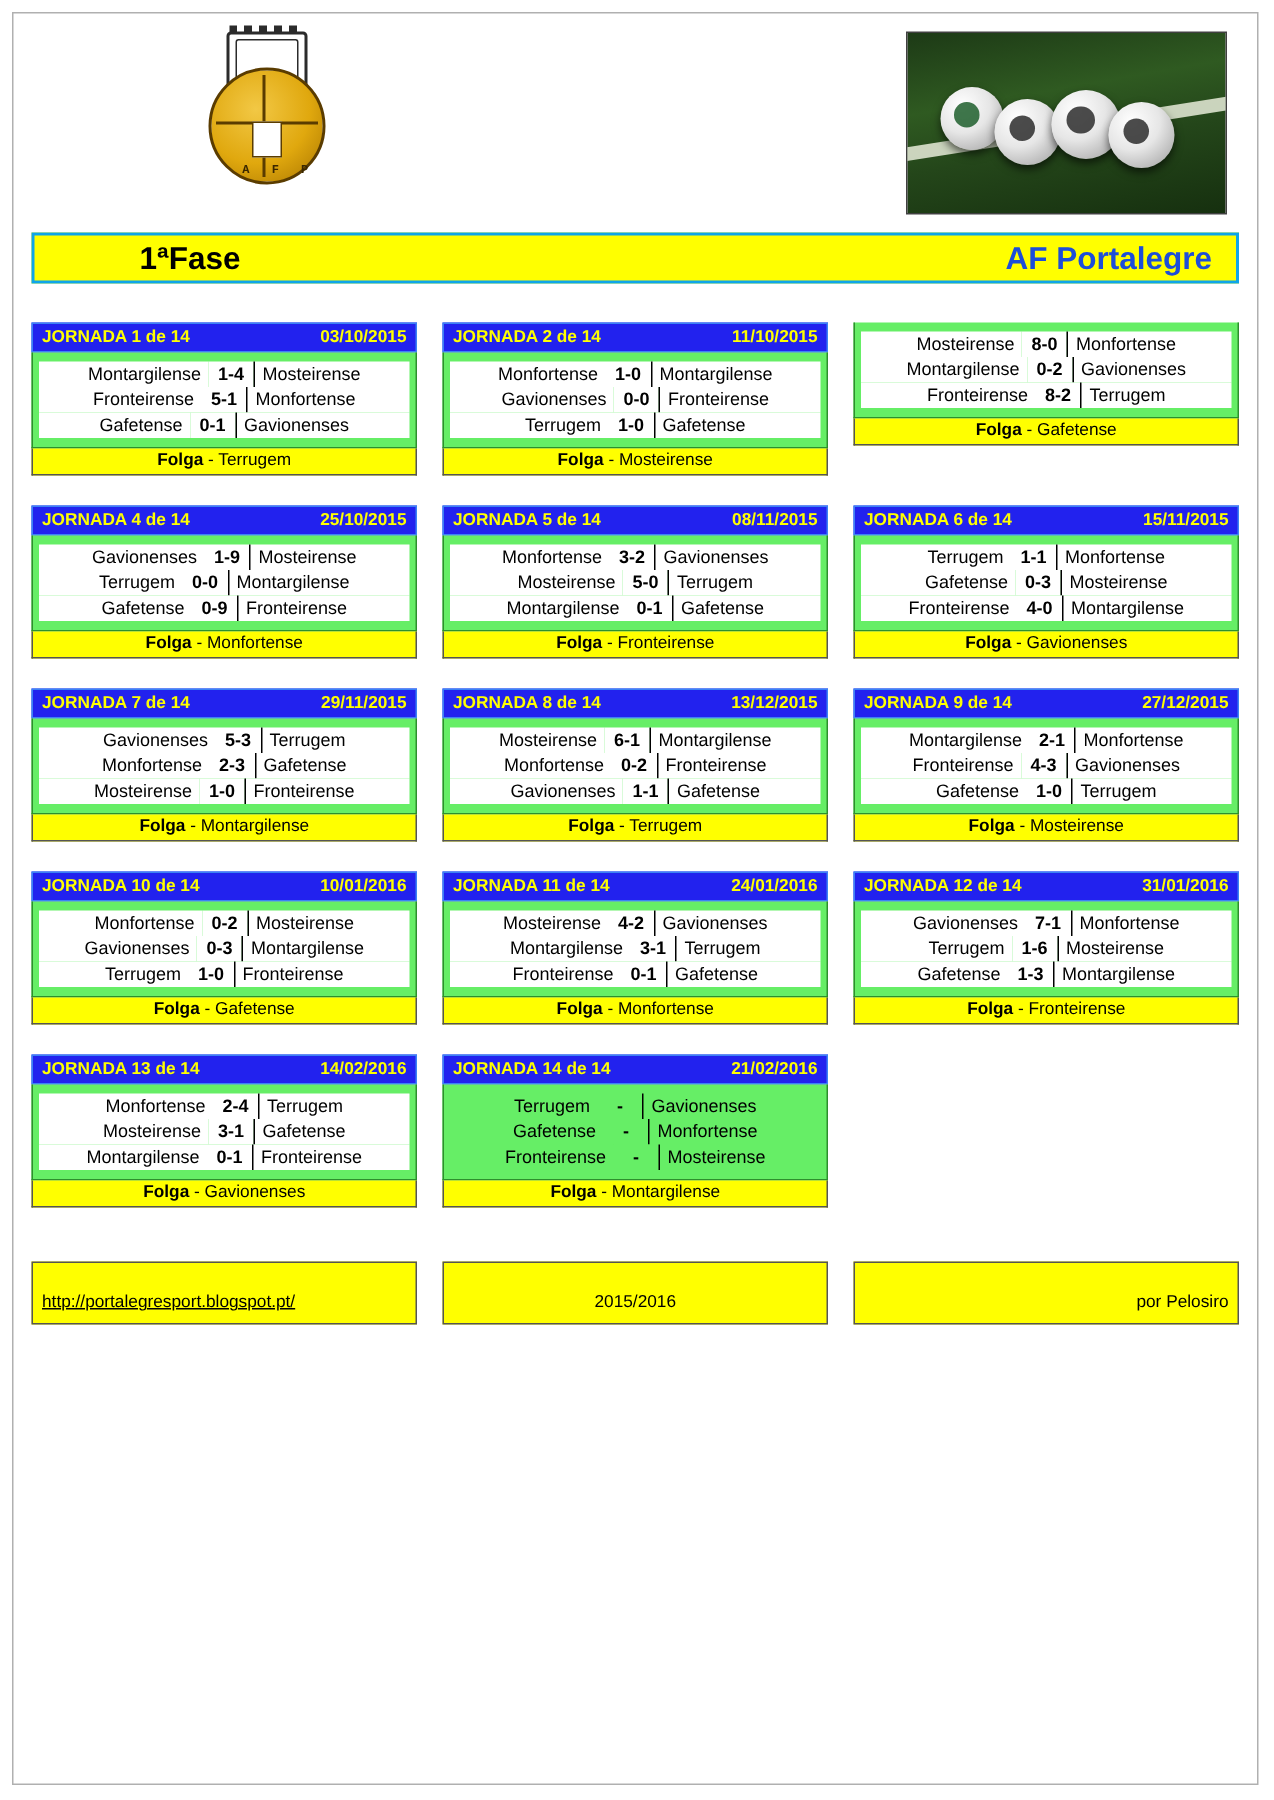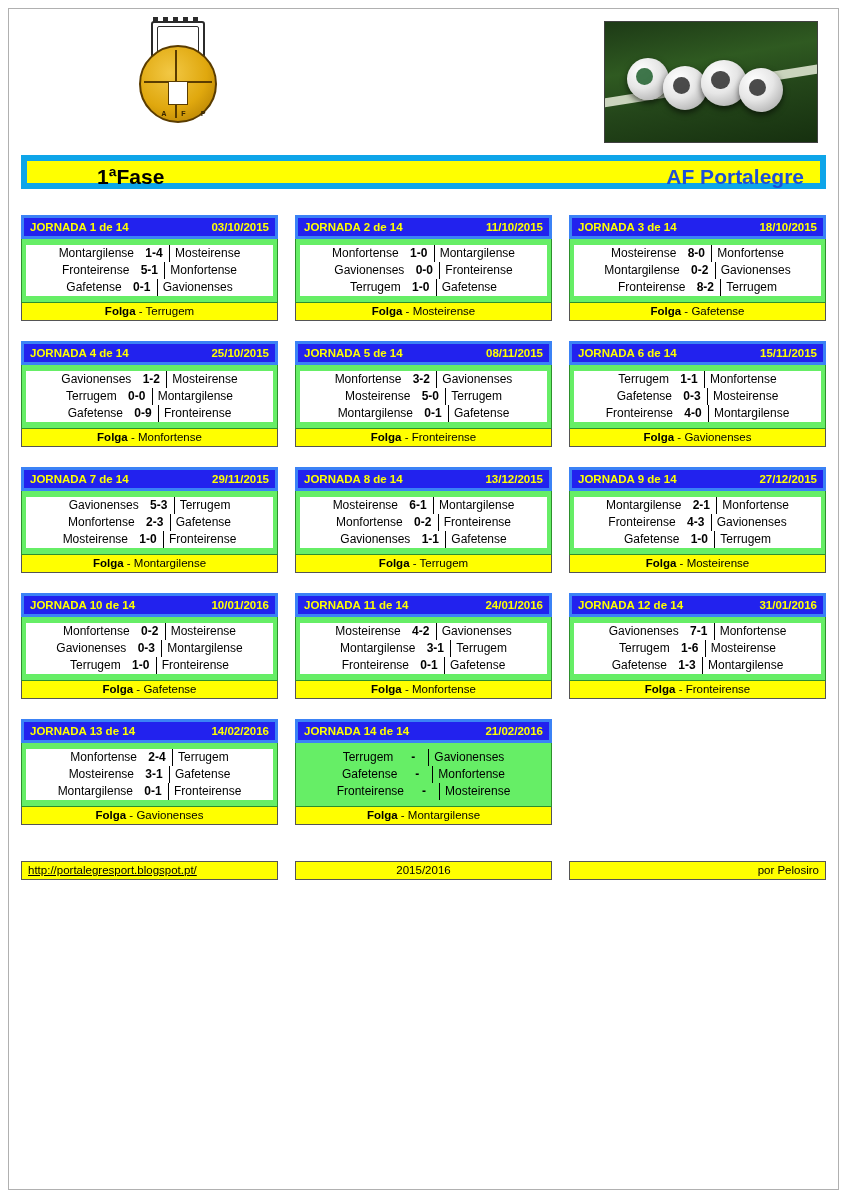--- a/index.html
+++ b/index.html
@@ -156,21 +156,21 @@
     letter-spacing: 5px;
     font-weight: bold;
     color: #3a2700;
   }
 
   
   .titlebar {
     position: relative;
     height: 34px;
     background: #ffff00;
-    border: 6px solid #0ea5e9;
+    border: 2px solid #0ea5e9;
     margin-top: 4px;
     box-sizing: border-box;
   }
   .titlebar .left {
     position: absolute;
     left: 70px;
     top: 4px;
     font-size: 21px;
     font-weight: bold;
     color: #000000;
@@ -200,21 +200,21 @@
   .round.empty { visibility: hidden; }
 
   .round-head {
     background: #2222ee;
     color: #ffff00;
     font-weight: bold;
     font-size: 11.5px;
     padding: 3px 6px;
     display: flex;
     justify-content: space-between;
-    border: 3px solid #3b82f6;
+    border: 1px solid #3b82f6;
     box-sizing: border-box;
   }
   .games {
     background: #66ee66;
     border: 1px solid #2d8f2d;
     border-top: none;
     box-sizing: border-box;
     padding: 6px 4px 6px 4px;
   }
   .game {
@@ -265,21 +265,21 @@
   .footer {
     display: flex;
     gap: 17px;
     margin-top: 36px;
   }
   .foot-cell {
     width: 257px;
     background: #ffff00;
     border: 1px solid #555555;
     font-size: 11.5px;
-    padding: 2px 6px;
+    padding: 20px 6px;
     box-sizing: border-box;
     height: 19px;
   }
   .foot-cell.left-al { text-align: left; }
   .foot-cell.center-al { text-align: center; }
   .foot-cell.right-al { text-align: right; }
   .foot-cell a { color: #000000; text-decoration: underline; }
 </style>
 </head>
 <body>
@@ -364,24 +364,20 @@
               </div>
               <div class="game">
                 <span class="home">Terrugem</span>
                 <span class="score">1-0</span>
                 <span class="away">Gafetense</span>
               </div>
             </div>
             <div class="folga"><b>Folga</b><span> - </span><span>Mosteirense</span></div>
           </div>
           <div class="round">
-            <div class="round-head">
-              <span>JORNADA 3 de 14</span>
-              <span>18/10/2015</span>
-            </div>
             <div class="games">
               <div class="game">
                 <span class="home">Mosteirense</span>
                 <span class="score">8-0</span>
                 <span class="away">Monfortense</span>
               </div>
               <div class="game">
                 <span class="home">Montargilense</span>
                 <span class="score">0-2</span>
                 <span class="away">Gavionenses</span>
@@ -397,21 +393,21 @@
         </div>
         <div class="round-row">
           <div class="round">
             <div class="round-head">
               <span>JORNADA 4 de 14</span>
               <span>25/10/2015</span>
             </div>
             <div class="games">
               <div class="game">
                 <span class="home">Gavionenses</span>
-                <span class="score">1-2</span>
+                <span class="score">1-9</span>
                 <span class="away">Mosteirense</span>
               </div>
               <div class="game">
                 <span class="home">Terrugem</span>
                 <span class="score">0-0</span>
                 <span class="away">Montargilense</span>
               </div>
               <div class="game">
                 <span class="home">Gafetense</span>
                 <span class="score">0-9</span>

